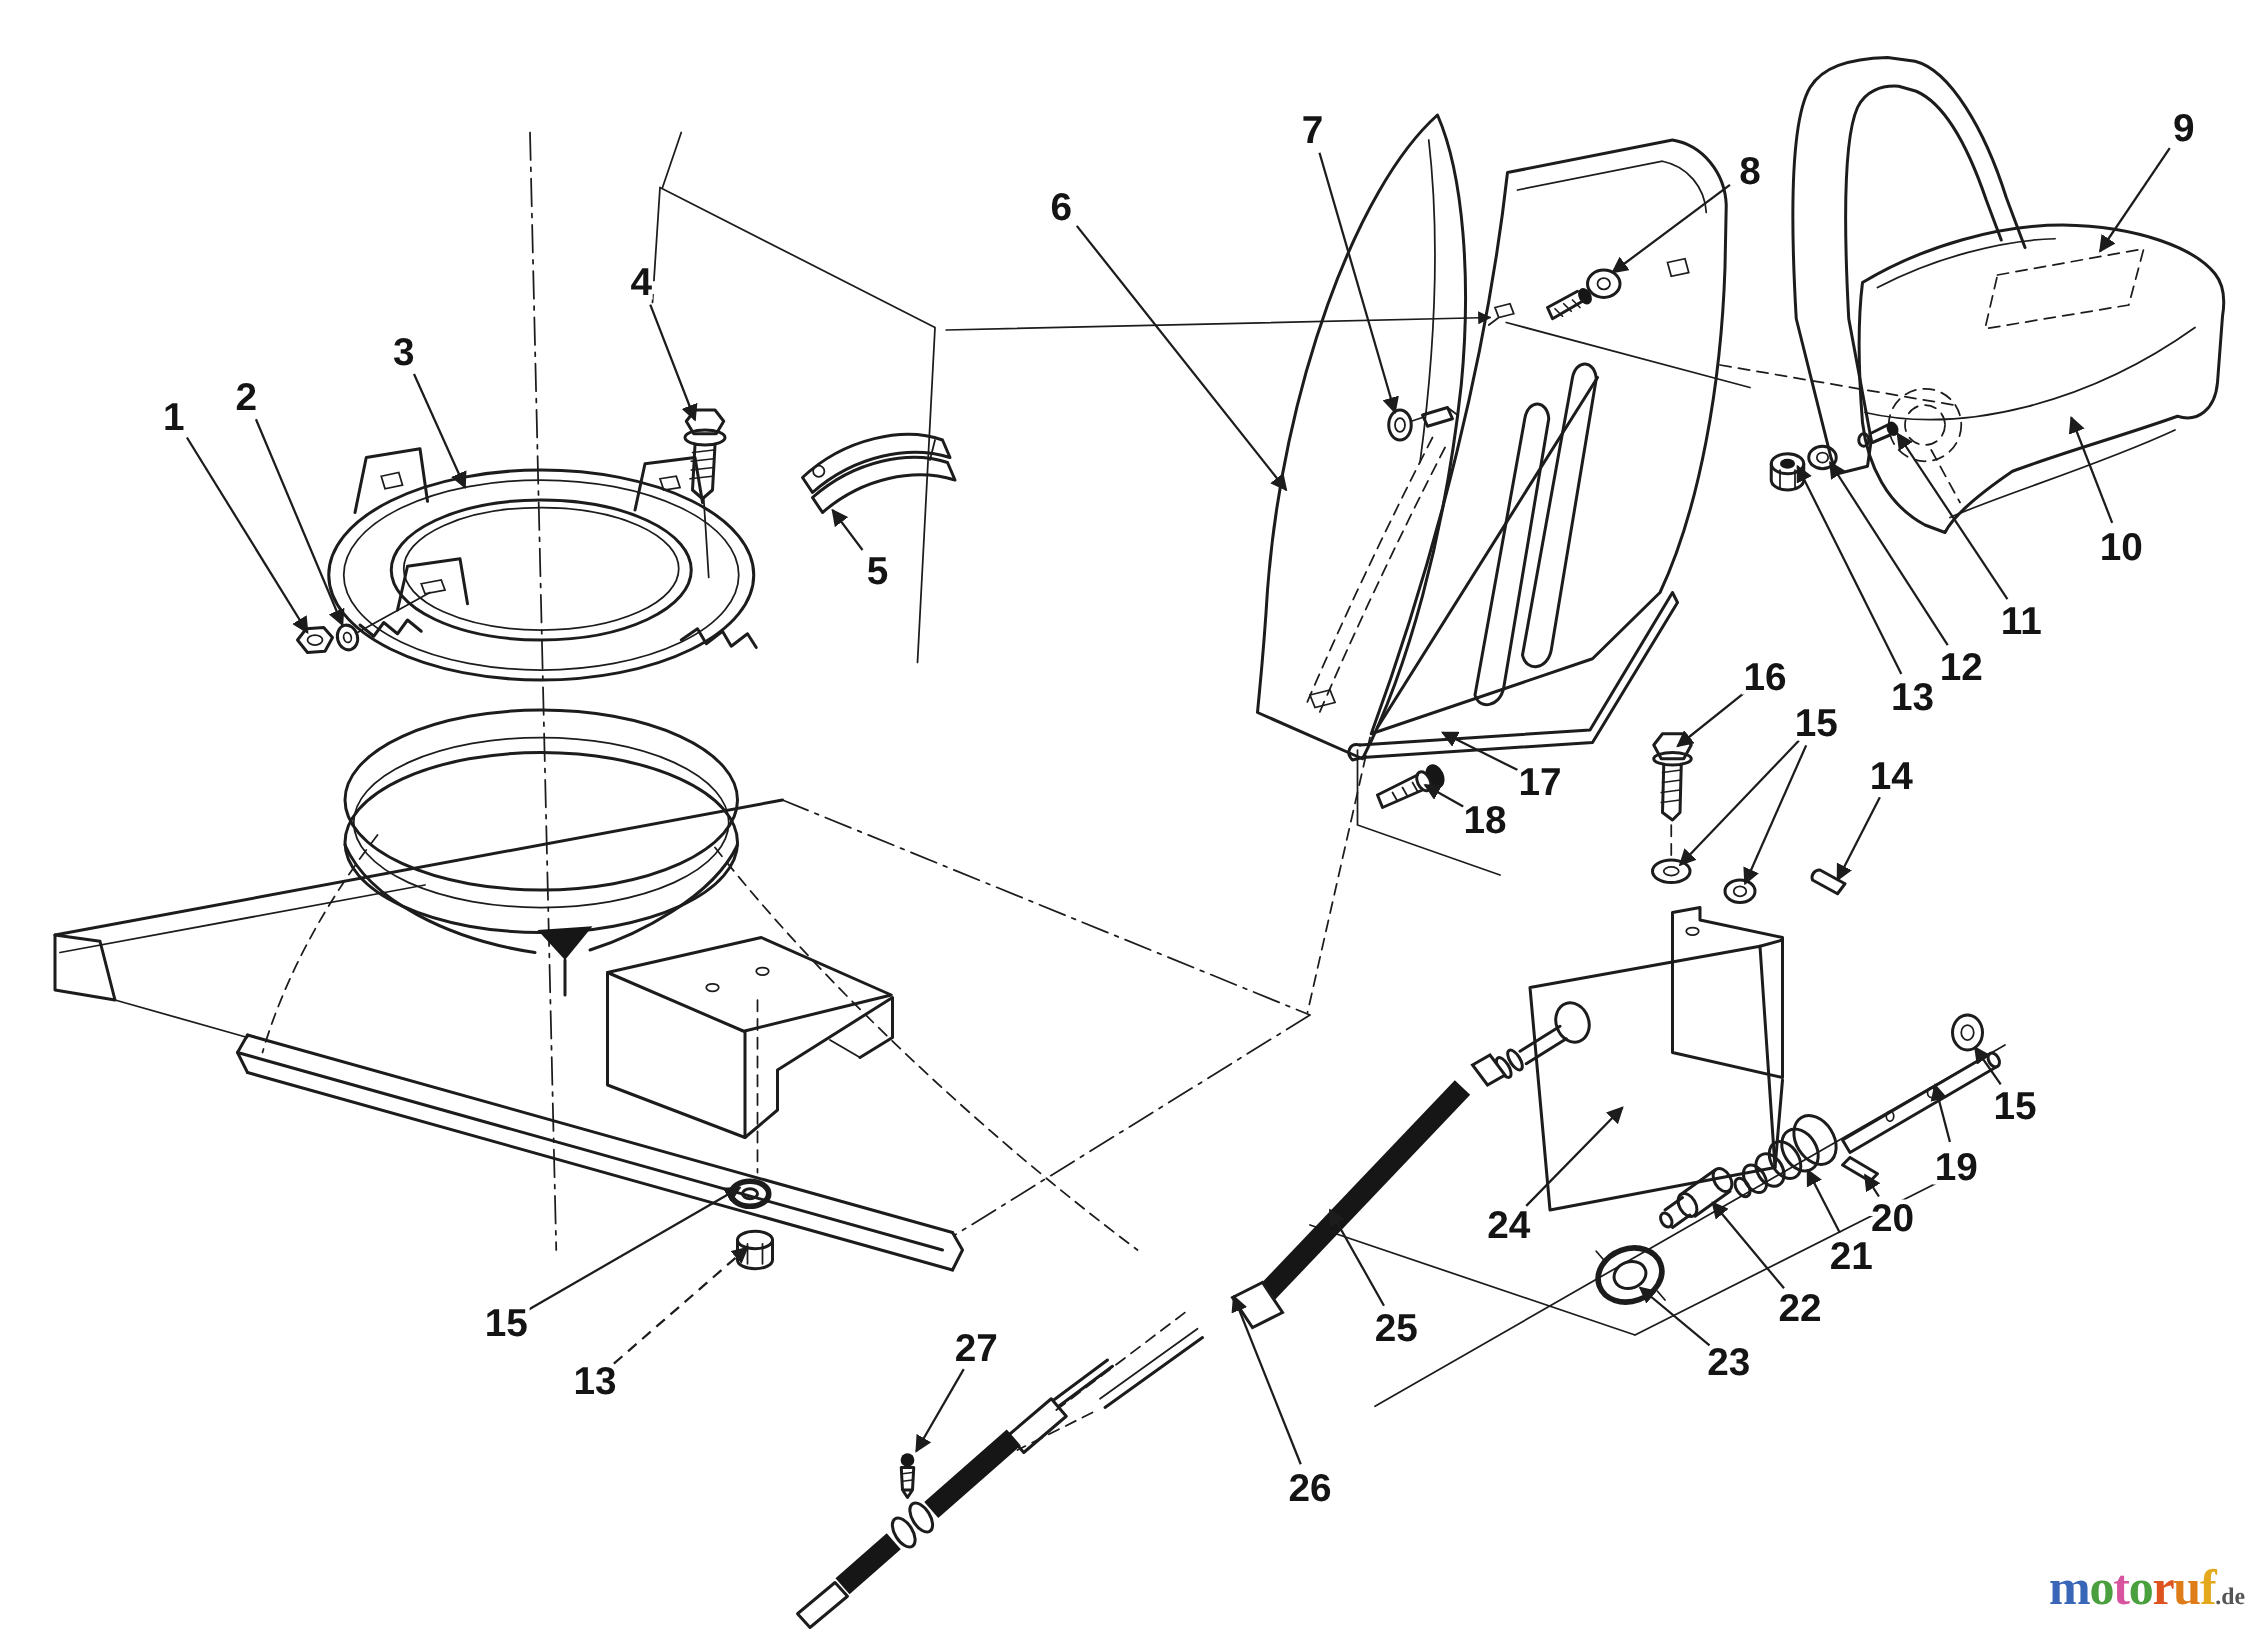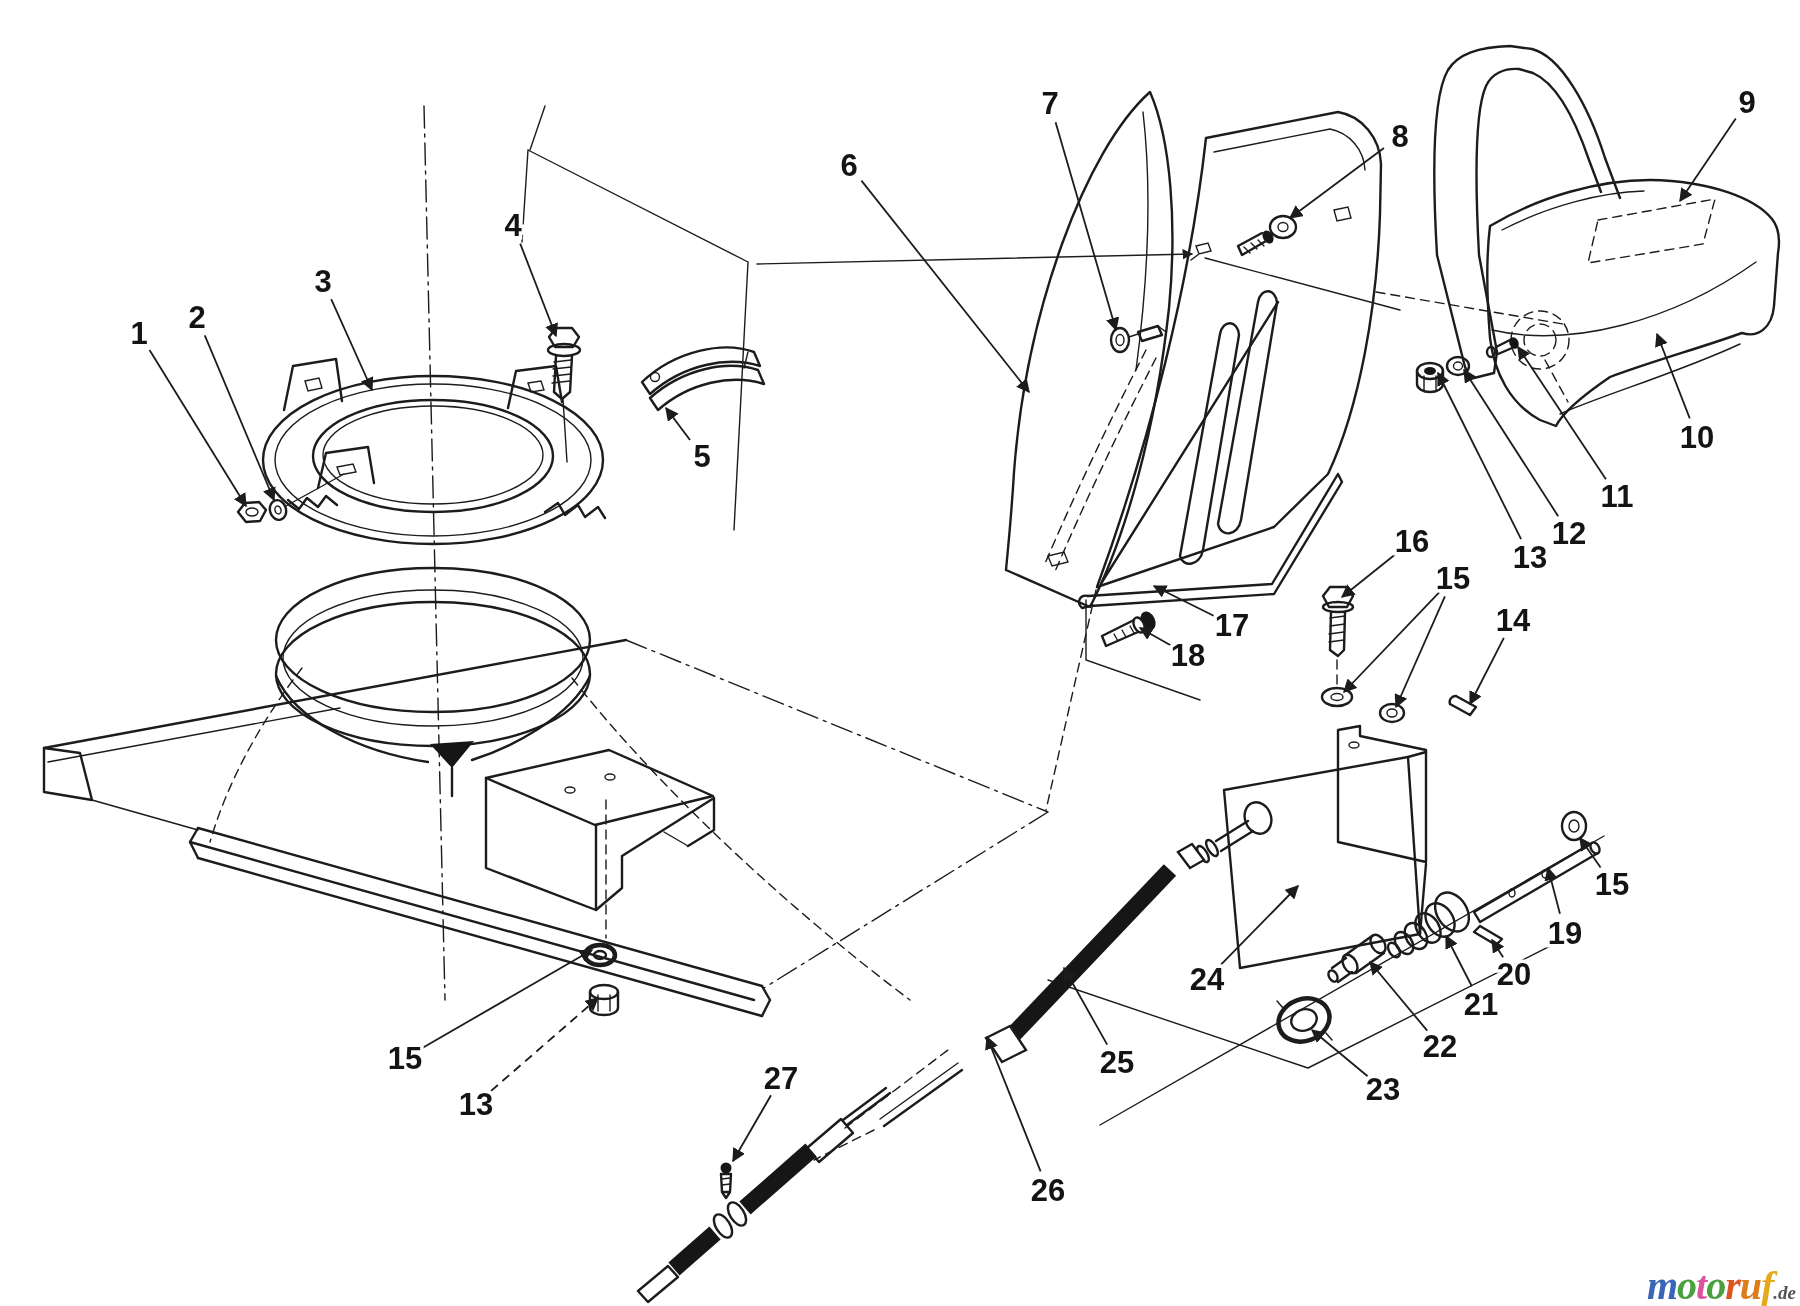--- a/index.html
+++ b/index.html
@@ -10,22 +10,22 @@
   .s3{fill:none;stroke:#1c1c1c;stroke-width:4.5;stroke-linecap:round;}
   .s1{fill:none;stroke:#1c1c1c;stroke-width:1.4;stroke-linecap:round;}
   .dash{stroke-dasharray:9 6;}
   .dashdot{stroke-dasharray:22 6 3 6;}
   .blk{fill:#161616;stroke:none;}
   .thick{stroke:#161616;stroke-width:17;stroke-linecap:butt;fill:none;}
   .wfill{fill:#ffffff;stroke:#1c1c1c;stroke-width:2.4;}
   .callout-text{font-family:"Liberation Sans",sans-serif;font-weight:bold;font-size:31px;fill:#141414;
     paint-order:stroke;stroke:#ffffff;stroke-width:7px;}
   .leader{fill:none;stroke:#1c1c1c;stroke-width:1.8;}
-  .logo{position:absolute;right:4px;bottom:0;font-family:"Liberation Serif",serif;
-        font-weight:bold;font-size:40px;letter-spacing:-1px;line-height:1;font-style:italic;}
+  .logo{position:absolute;right:4px;bottom:16px;font-family:"Liberation Serif",serif;
+        font-weight:bold;font-size:40px;letter-spacing:-1px;line-height:1;}
   .logo .suffix{font-size:19px;font-weight:bold;letter-spacing:0;}
 </style>
 </head>
 <body>
 
 <div class="stage">
 <svg width="1800" height="1306" viewBox="0 0 1800 1306">
   <defs>
     <marker id="arw" viewBox="0 0 10 10" refX="9" refY="5" markerWidth="7.5" markerHeight="7.5" orient="auto">
       <path d="M0,0 L10,5 L0,10 z" fill="#1c1c1c"></path>

